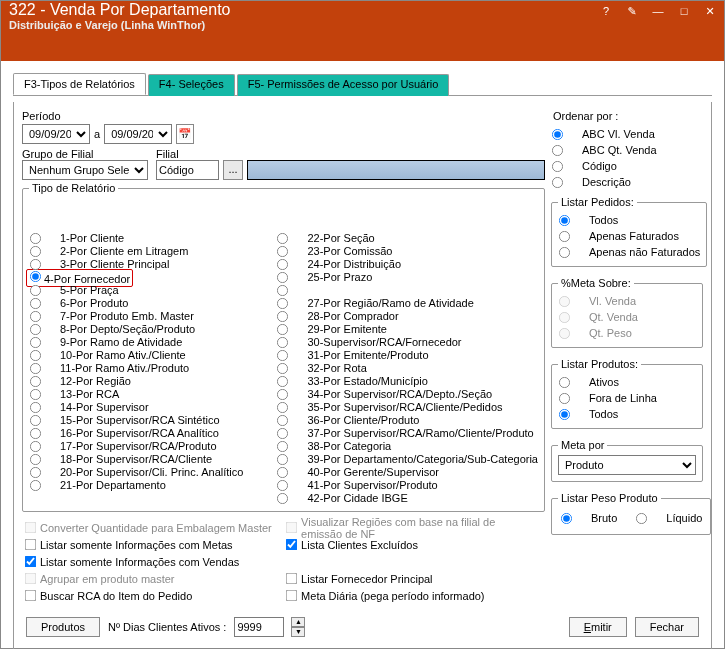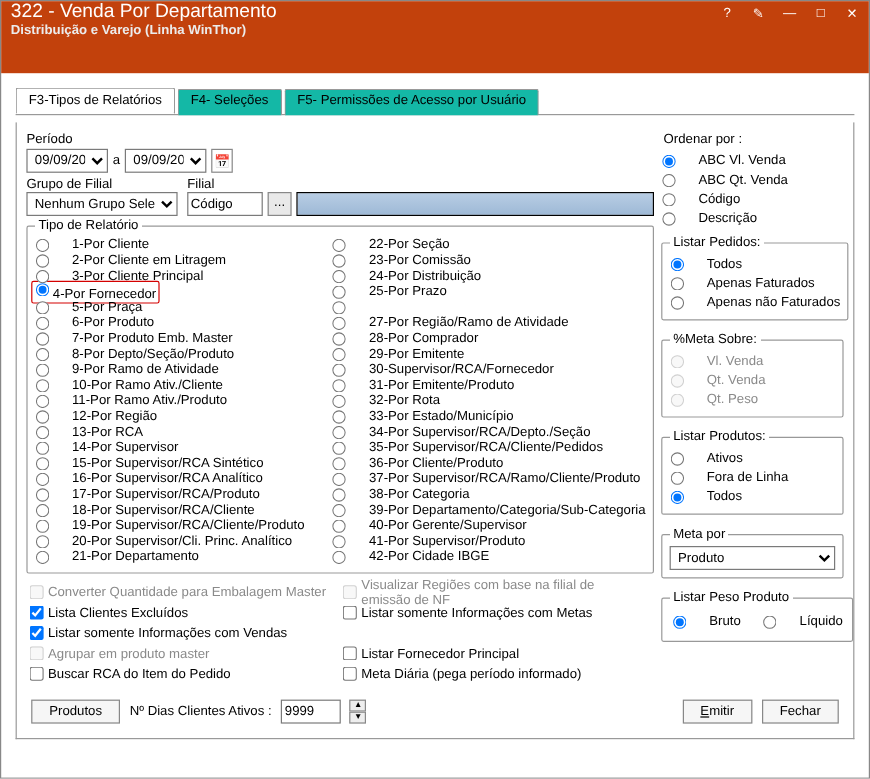--- a/index.html
+++ b/index.html
@@ -20,21 +20,21 @@
   select, input[type=text] { border: 1px solid #7a7a7a; font-size: 11px; padding: 1px 2px; height: 20px; background:#fff;}
   .date-sel { width: 68px; }
   .cal-btn { width: 18px; height: 20px; border: 1px solid #888; background: #fff; display: inline-flex; align-items: center; justify-content: center; font-size:11px; cursor:pointer;}
   .group-sel { width: 126px; }
   .filial-code { width: 63px; }
   .filial-btn { width: 20px; height: 20px; border: 1px solid #888; background: #e9e9e9; cursor:pointer; text-align:center; line-height:16px;}
   .filial-long { flex: 1; height: 20px; border: 1px solid #000; background: linear-gradient(#b8cde4,#9eb9d6); }
   fieldset { border: 1px solid #999; border-radius: 2px; margin: 4px 0; padding: 4px 6px 6px 6px; }
   fieldset > legend { padding: 0 3px; font-size: 11px; }
   .tipo-rel { display: flex; }
-  .tipo-col { flex: 1; display: flex; flex-direction: column; gap: 0; }
+  .tipo-col { flex: 1; display: flex; flex-direction: column; gap: 0; margin-top: 34px; }
   .radio-line { display: flex; align-items: center; gap: 16px; height: 13px; line-height:13px;}
   .radio-line input { margin: 0 2px 0 0; transform: scale(0.85); }
   .radio-line span { white-space: nowrap; }
   .highlighted { border: 1px solid #d40000; border-radius: 2px; padding: 0 2px; margin-left:-3px;}
   .main-cols { display: flex; gap: 6px; }
   .left-block { flex: 1; }
   .right-block { width: 152px; display: flex; flex-direction: column; gap: 2px; }
   .checks { display: flex; flex-wrap: wrap; gap: 2px 12px; padding: 4px 2px 0 2px; }
   .check-line { display: flex; align-items: center; gap: 3px; width: 48%; height:15px;}
   .check-line input { margin: 0; transform: scale(0.9);}
@@ -172,24 +172,20 @@
                   <label class="radio-line">
                     <input type="radio" name="tipo" style="">
                     <span>17-Por Supervisor/RCA/Produto</span>
                   </label>
                   <label class="radio-line">
                     <input type="radio" name="tipo" style="">
                     <span>18-Por Supervisor/RCA/Cliente</span>
                   </label>
                   <label class="radio-line">
                     <input type="radio" name="tipo" style="">
-                    <span>19-Por Supervisor/RCA/Cliente/Produto</span>
-                  </label>
-                  <label class="radio-line">
-                    <input type="radio" name="tipo" style="">
                     <span>20-Por Supervisor/Cli. Princ. Analítico</span>
                   </label>
                   <label class="radio-line">
                     <input type="radio" name="tipo" style="">
                     <span>21-Por Departamento</span>
                   </label>
                 </div>
               <div class="tipo-col" id="tipo-col2">
                   <label class="radio-line">
                     <input type="radio" name="tipo" style="">
@@ -281,26 +277,26 @@
           <div class="checks">
             <label class="check-line disabled">
                 <input type="checkbox" disabled="" style="">
                 <span>Converter Quantidade para Embalagem Master</span>
               </label>
             <label class="check-line disabled">
                 <input type="checkbox" disabled="" style="">
                 <span>Visualizar Regiões com base na filial de emissão de NF</span>
               </label>
             <label class="check-line">
+                <input type="checkbox" style="">
+                <span>Listar somente Informações com Metas</span>
+              </label>
+            <label class="check-line">
                 <input type="checkbox" checked="" style="">
                 <span>Lista Clientes Excluídos</span>
-              </label>
-            <label class="check-line">
-                <input type="checkbox" style="">
-                <span>Listar somente Informações com Metas</span>
               </label>
             <label class="check-line">
                 <input type="checkbox" checked="" style="">
                 <span>Listar somente Informações com Vendas</span>
               </label>
             <label class="check-line" style="width:48%"></label>
             <label class="check-line disabled">
                 <input type="checkbox" disabled="" style="">
                 <span>Agrupar em produto master</span>
               </label>

